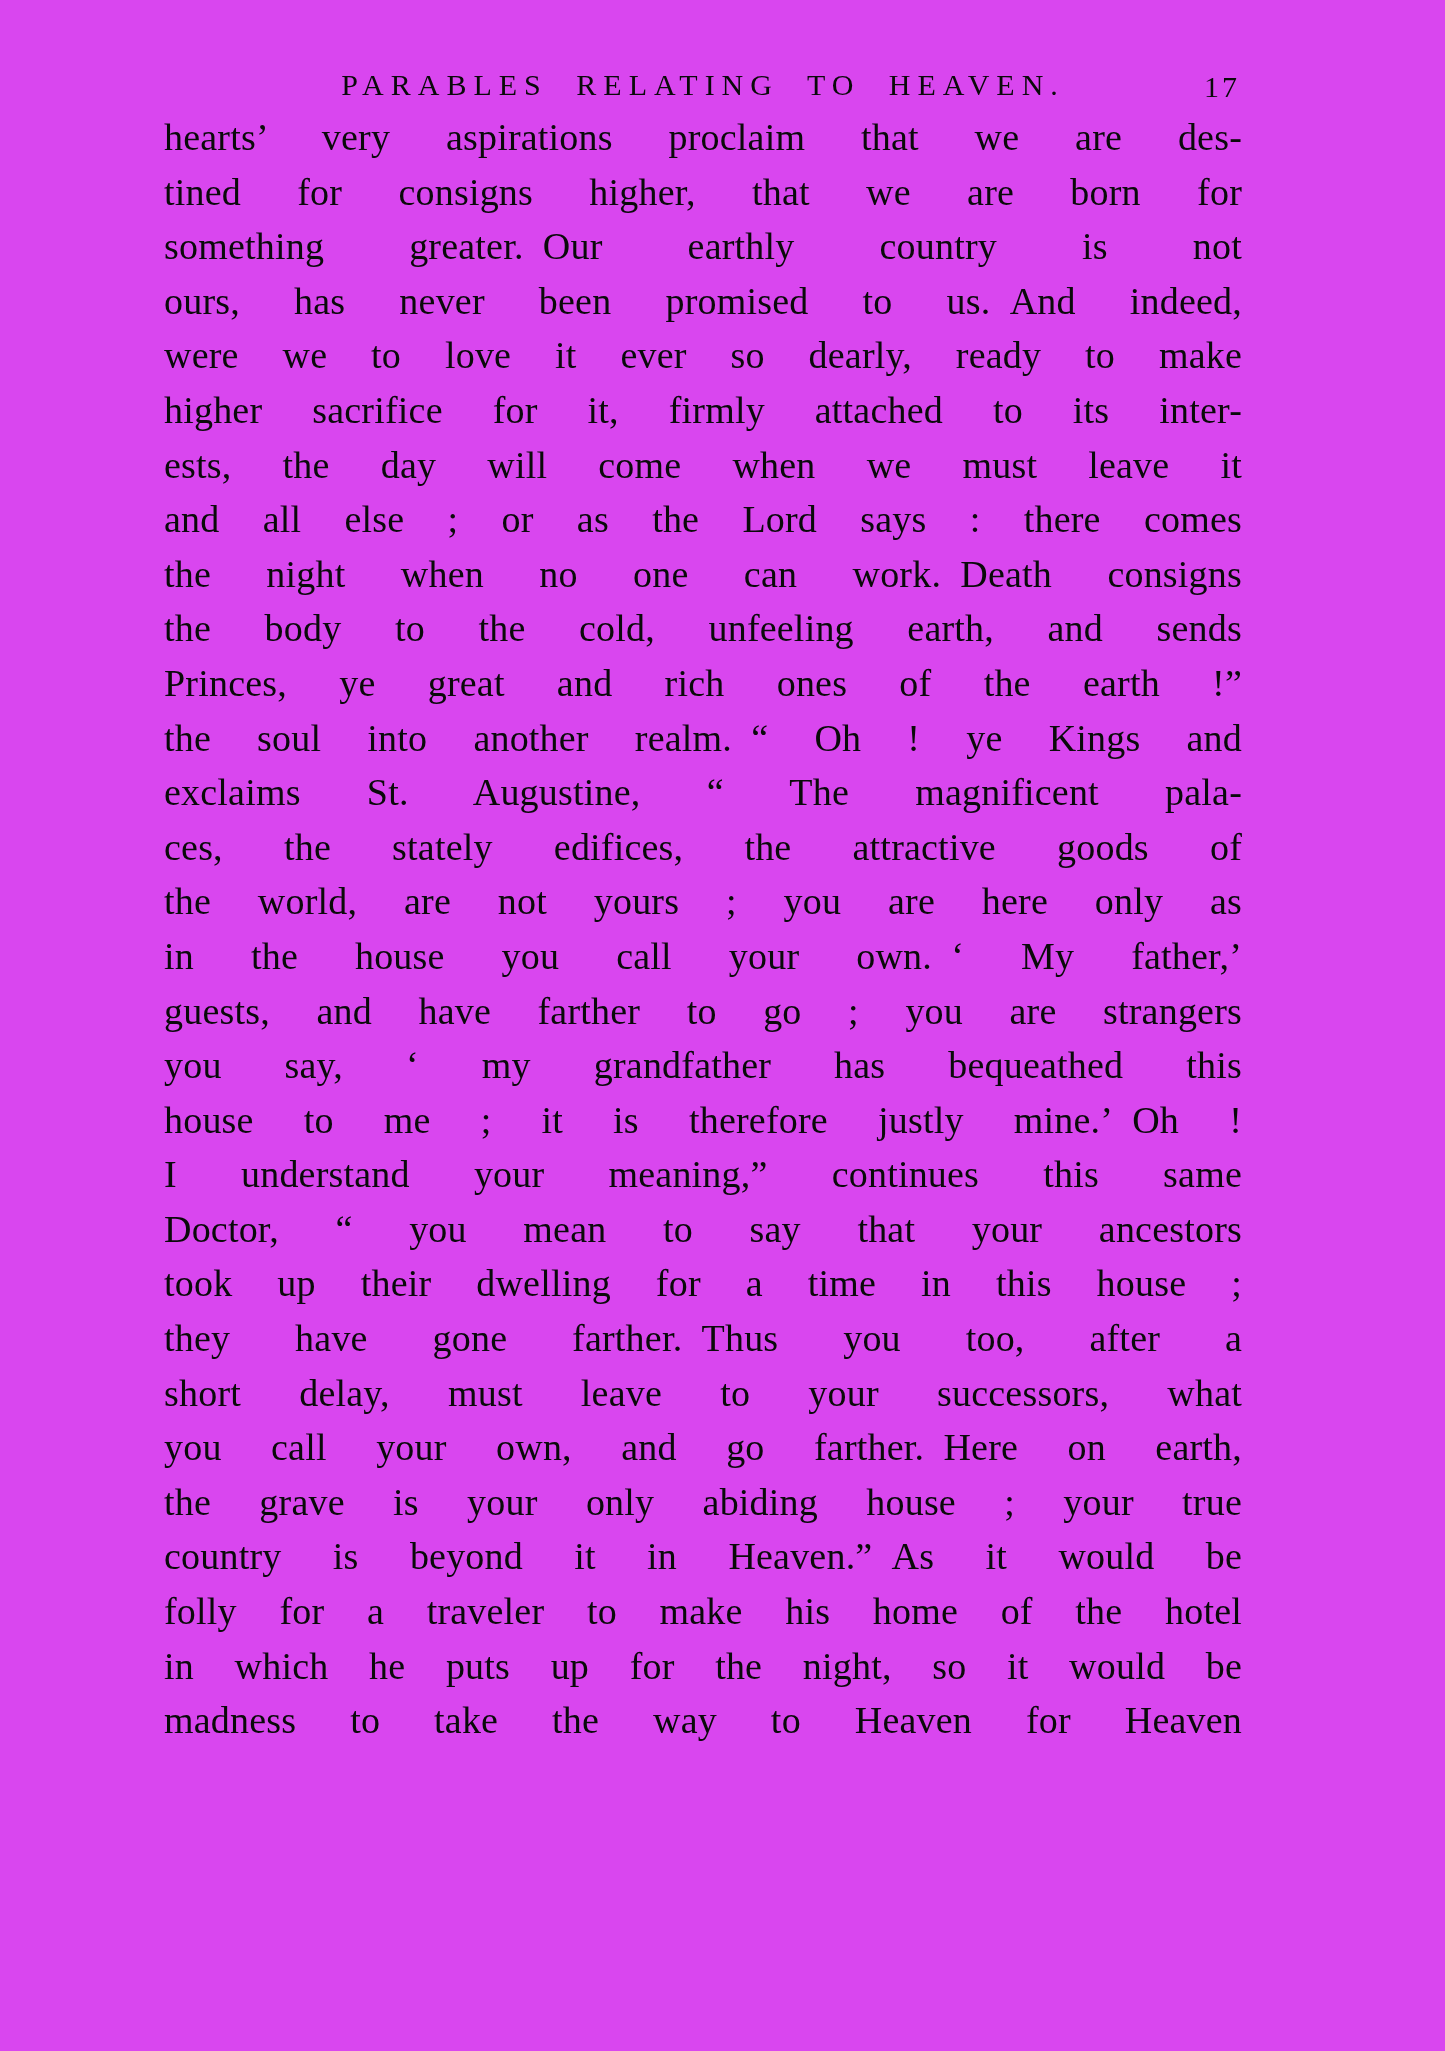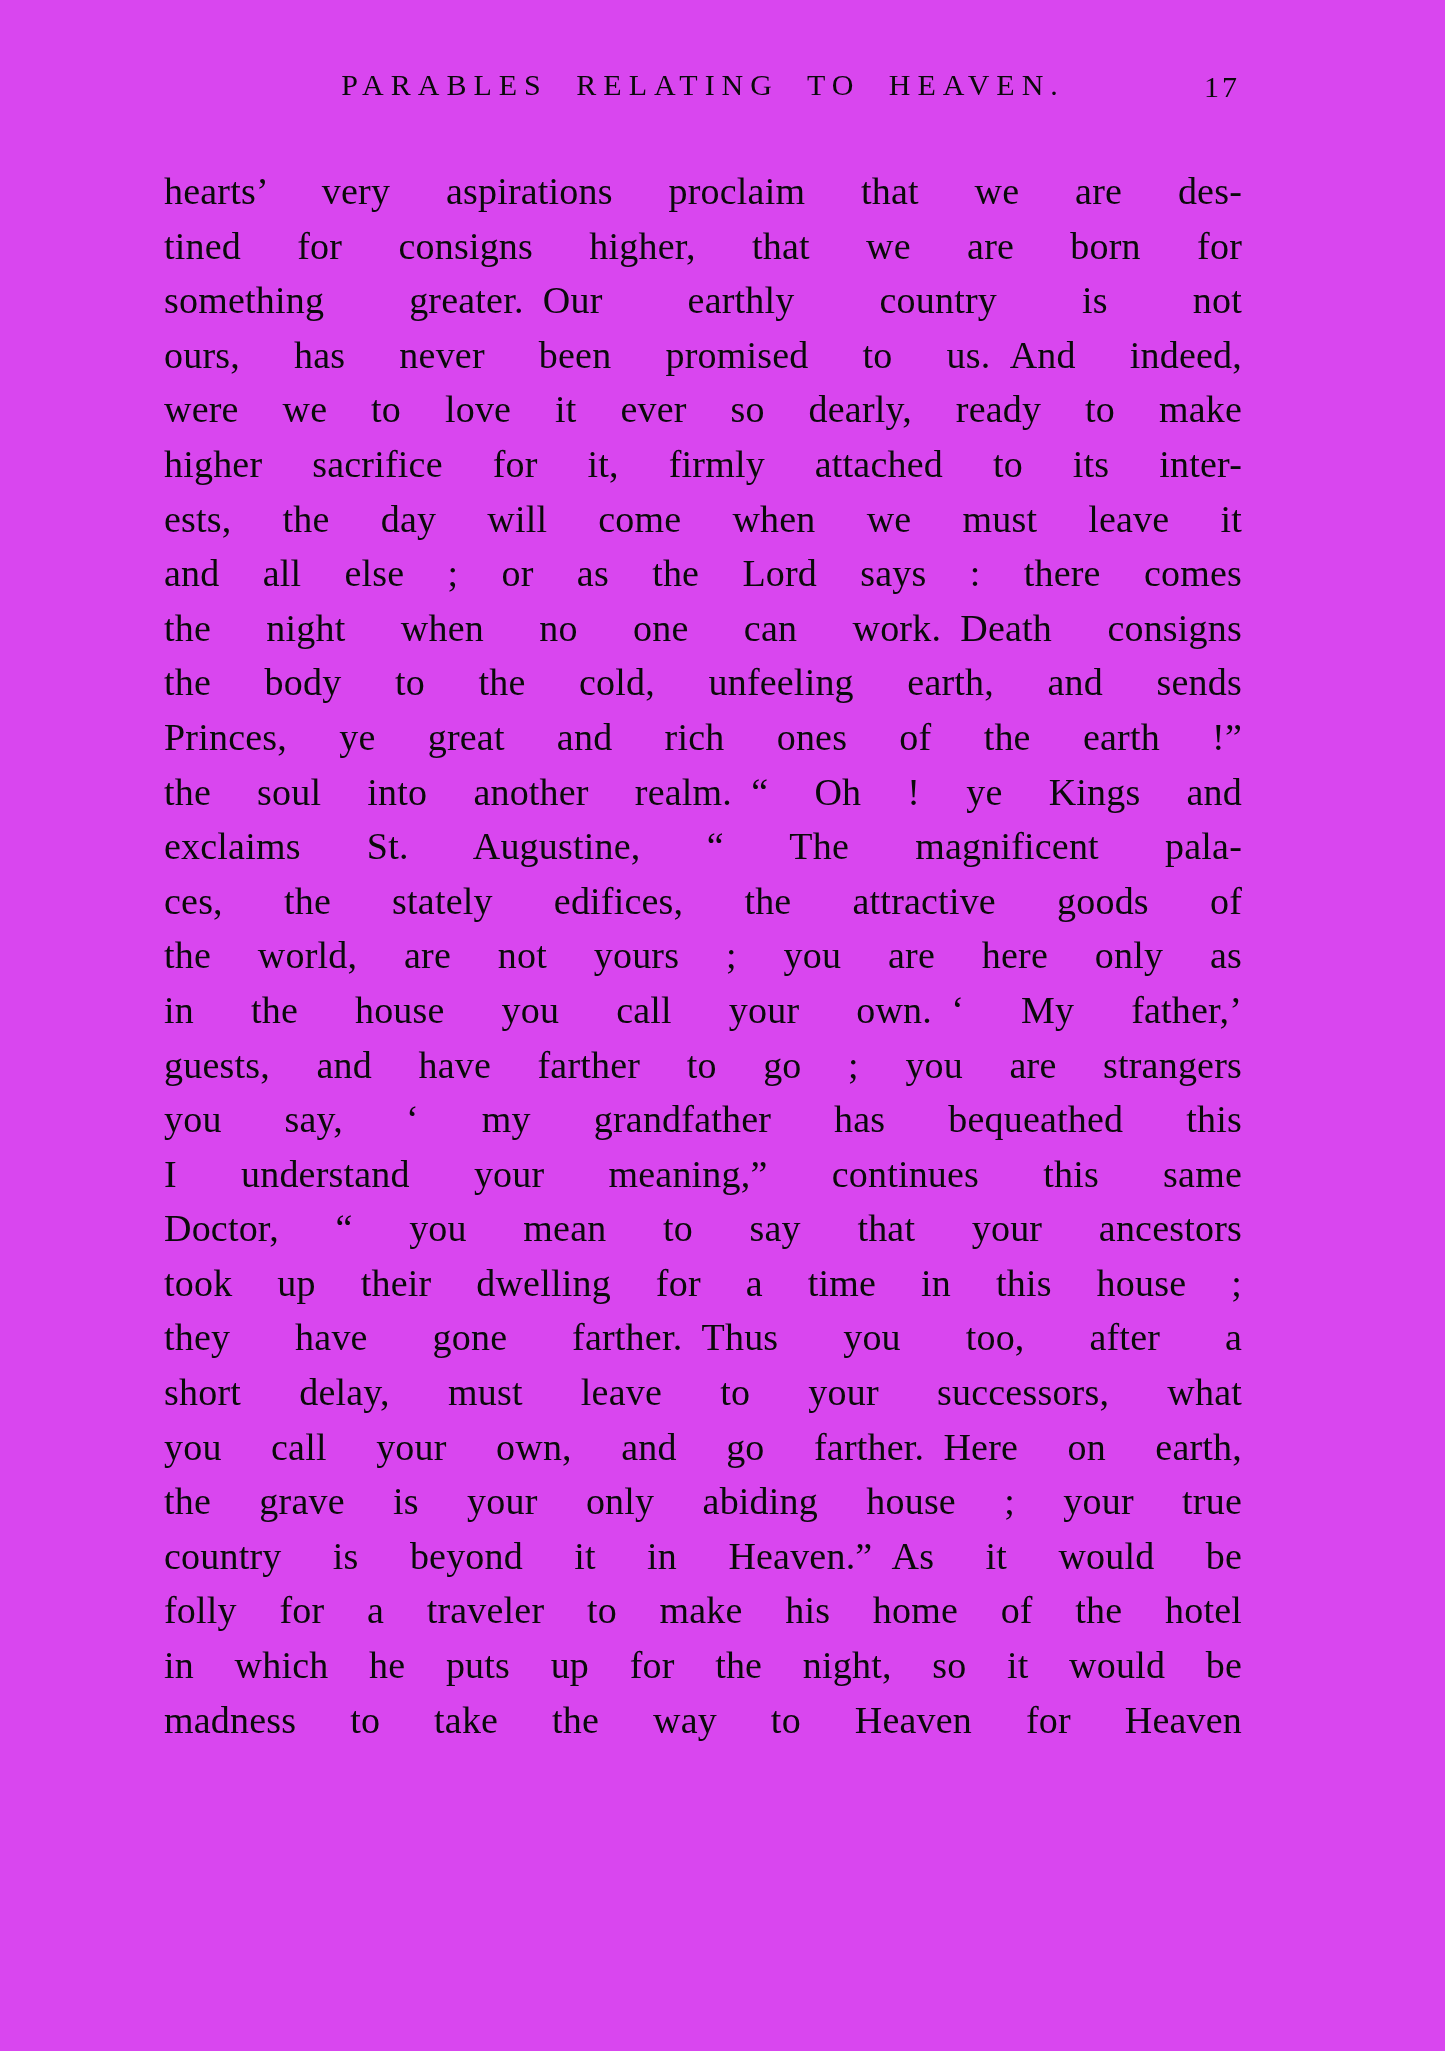--- a/index.html
+++ b/index.html
@@ -31,21 +31,21 @@
     word-spacing: 14px;
     white-space: nowrap;
   }
   .page-number {
     position: absolute;
     right: 2px;
     top: 2px;
     font-size: 30px;
     letter-spacing: 3px;
   }
-  .body-text { margin-top: 54px; }
+  .body-text { }
   .text-line {
     font-size: 38px;
     line-height: 54.6px;
     letter-spacing: 0.2px;
     text-align: justify;
     text-align-last: justify;
     text-justify: inter-word;
   }
 </style>
 </head>
@@ -69,20 +69,21 @@
         <div class="text-line">the night when no one can work. Death consigns</div>
         <div class="text-line">the body to the cold, unfeeling earth, and sends</div>
         <div class="text-line">Princes, ye great and rich ones of the earth !”</div>
         <div class="text-line">the soul into another realm. “ Oh ! ye Kings and</div>
         <div class="text-line">exclaims St. Augustine, “ The magnificent pala-</div>
         <div class="text-line">ces, the stately edifices, the attractive goods of</div>
         <div class="text-line">the world, are not yours ; you are here only as</div>
         <div class="text-line">in the house you call your own. ‘ My father,’</div>
         <div class="text-line">guests, and have farther to go ; you are strangers</div>
         <div class="text-line">you say, ‘ my grandfather has bequeathed this</div>
+        <div class="text-line">house to me ; it is therefore justly mine.’ Oh !</div>
         <div class="text-line">I understand your meaning,” continues this same</div>
         <div class="text-line">Doctor, “ you mean to say that your ancestors</div>
         <div class="text-line">took up their dwelling for a time in this house ;</div>
         <div class="text-line">they have gone farther. Thus you too, after a</div>
         <div class="text-line">short delay, must leave to your successors, what</div>
         <div class="text-line">you call your own, and go farther. Here on earth,</div>
         <div class="text-line">the grave is your only abiding house ; your true</div>
         <div class="text-line">country is beyond it in Heaven.” As it would be</div>
         <div class="text-line">folly for a traveler to make his home of the hotel</div>
         <div class="text-line">in which he puts up for the night, so it would be</div>

